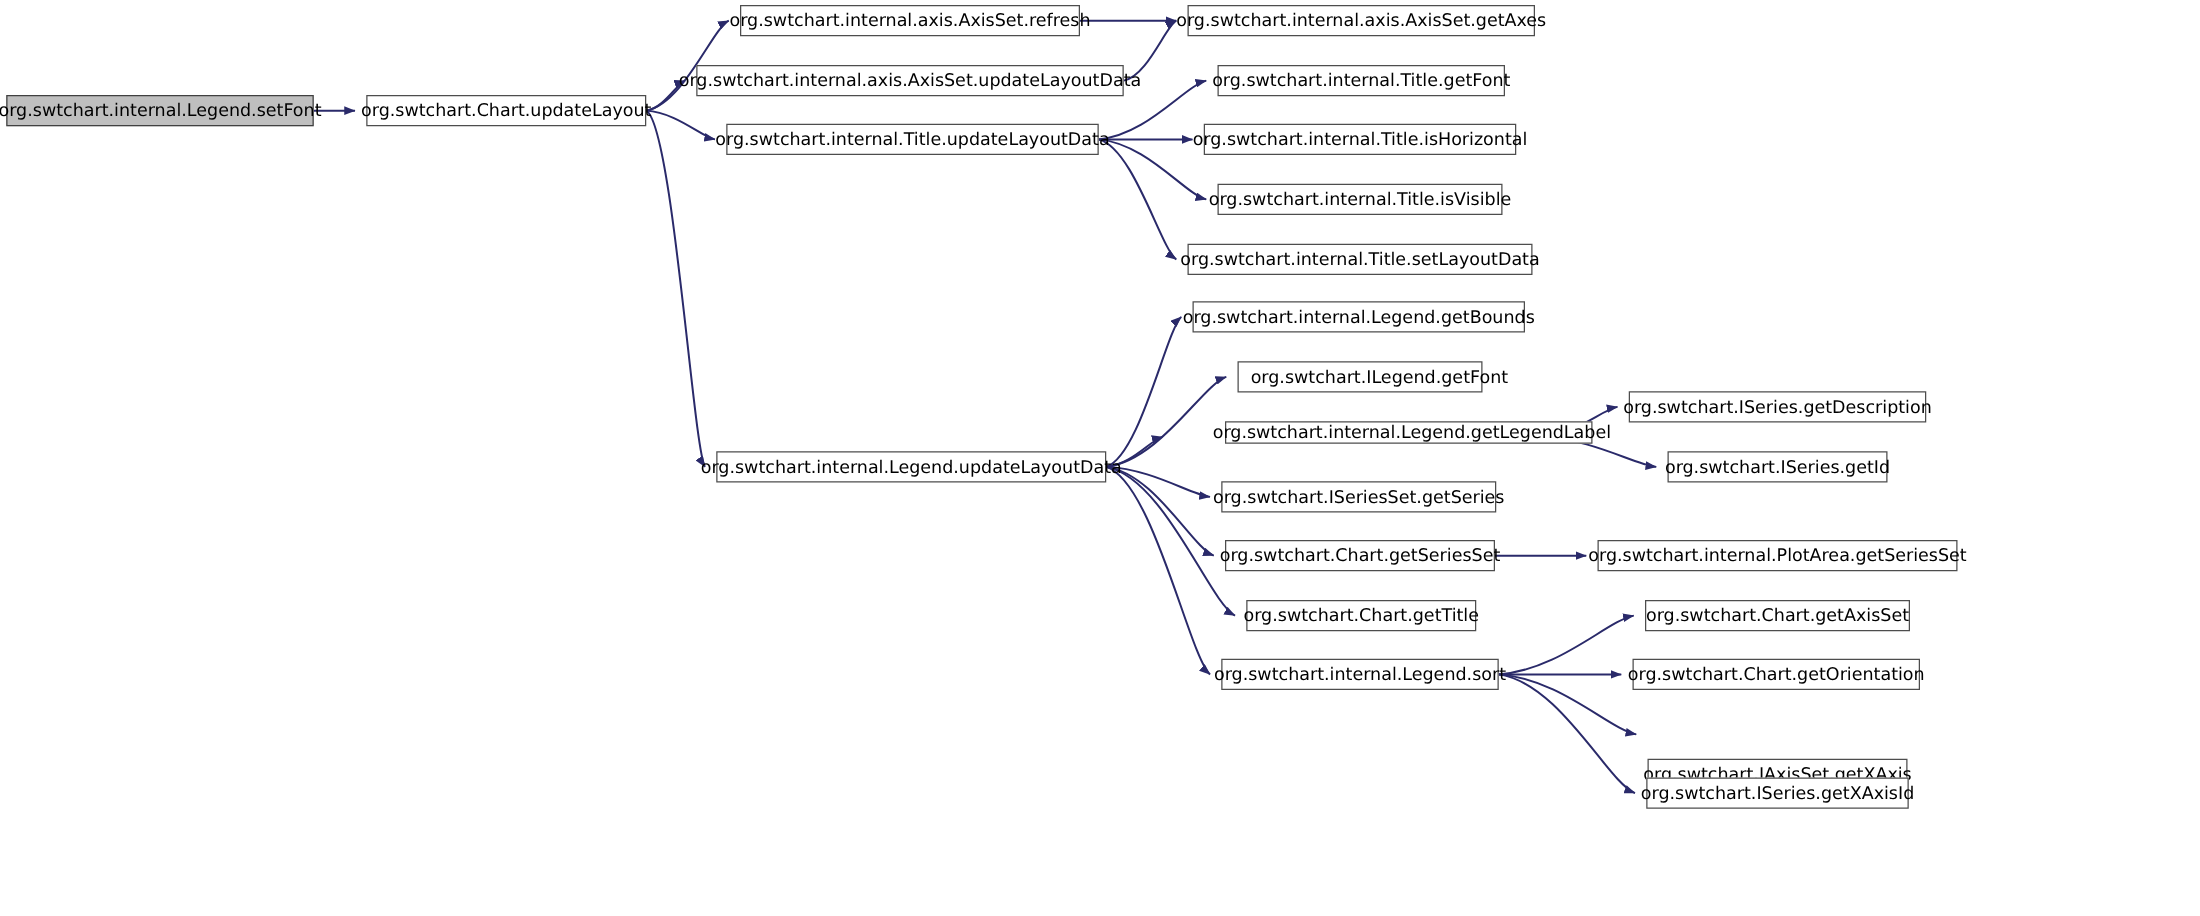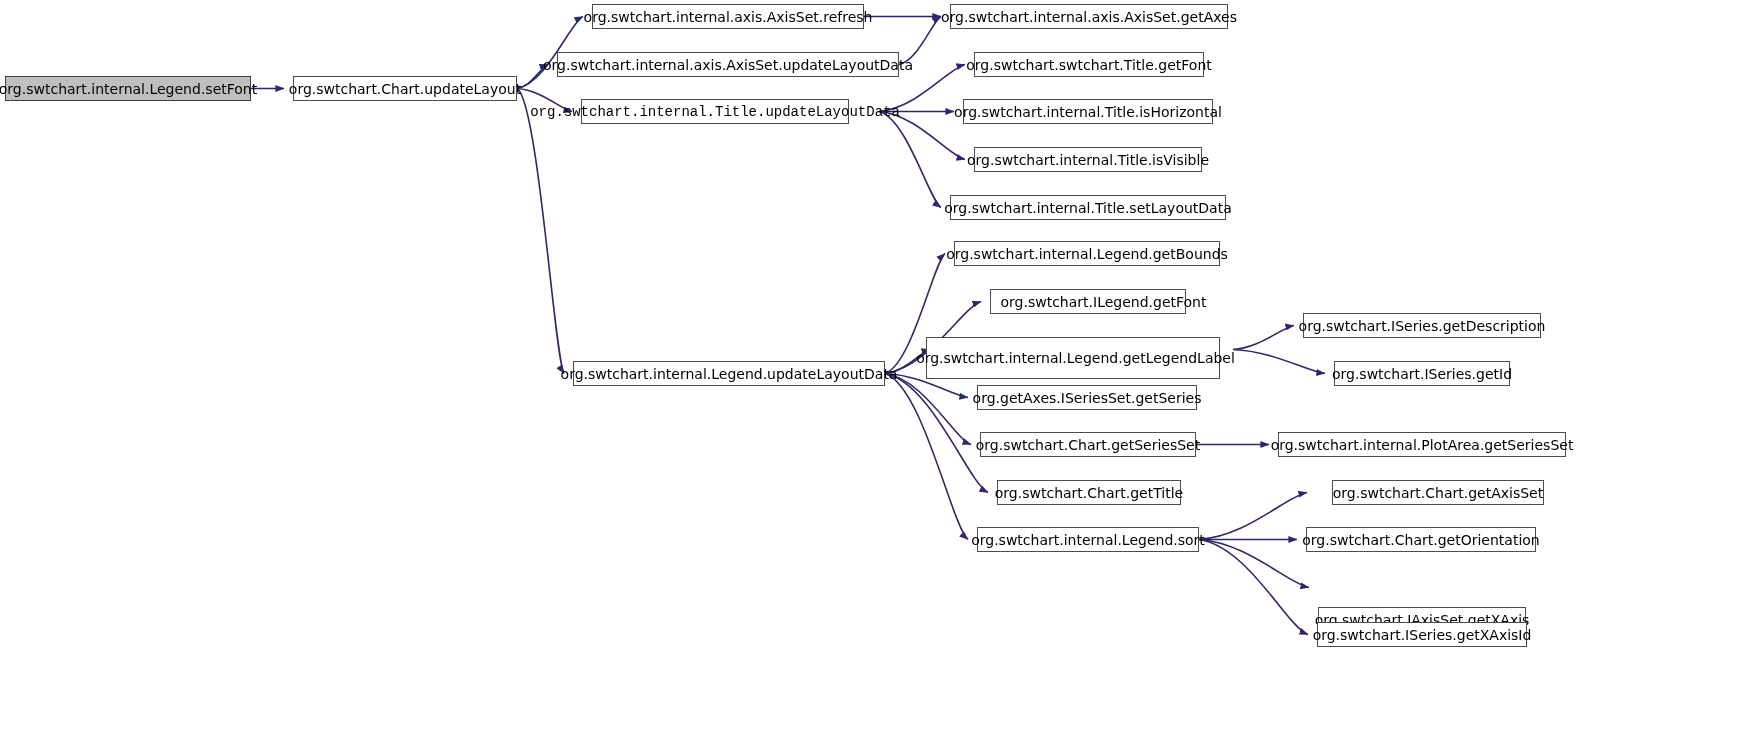--- a/index.html
+++ b/index.html
@@ -87,72 +87,72 @@
       </div>
       <div class="node" style="left: 293px; top: 76px; width: 224px; height: 25px;">
         <span>org.swtchart.Chart.updateLayout</span>
       </div>
       <div class="node" style="left: 592px; top: 4px; width: 272px; height: 25px;">
         <span>org.swtchart.internal.axis.AxisSet.refresh</span>
       </div>
       <div class="node" style="left: 557px; top: 52px; width: 342px; height: 25px;">
         <span>org.swtchart.internal.axis.AxisSet.updateLayoutData</span>
       </div>
-      <div class="node" style="left: 581px; top: 99px; width: 268px; height: 25px; font-family: Liberation Mono, monospace;">
+      <div class="node" style="left: 581px; top: 99px; width: 298px; height: 25px;">
         <span>org.swtchart.internal.Title.updateLayoutData</span>
       </div>
       <div class="node" style="left: 950px; top: 4px; width: 278px; height: 25px; align-items: center;">
         <span>org.swtchart.internal.axis.AxisSet.getAxes</span>
       </div>
       <div class="node" style="left: 974px; top: 52px; width: 230px; height: 25px;">
-        <span>org.swtchart.swtchart.Title.getFont</span>
+        <span>org.swtchart.internal.Title.getFont</span>
       </div>
       <div class="node" style="left: 963px; top: 99px; width: 250px; height: 25px;">
         <span>org.swtchart.internal.Title.isHorizontal</span>
       </div>
       <div class="node" style="left: 974px; top: 147px; width: 228px; height: 25px;">
         <span>org.swtchart.internal.Title.isVisible</span>
       </div>
       <div class="node" style="left: 950px; top: 195px; width: 276px; height: 25px;">
         <span>org.swtchart.internal.Title.setLayoutData</span>
       </div>
       <div class="node" style="left: 573px; top: 361px; width: 312px; height: 25px;">
         <span>org.swtchart.internal.Legend.updateLayoutData</span>
       </div>
       <div class="node" style="left: 954px; top: 241px; width: 266px; height: 25px;">
         <span>org.swtchart.internal.Legend.getBounds</span>
       </div>
       <div class="node" style="left: 990px; top: 289px; width: 196px; height: 25px; padding-left: 38px;">
         <span>org.swtchart.ILegend.getFont</span>
       </div>
-      <div class="node" style="left: 926px; top: 337px; width: 294px; height: 42px; padding-left: 12px;">
+      <div class="node" style="left: 980px; top: 337px; width: 294px; height: 18px; padding-left: 12px;">
         <span>org.swtchart.internal.Legend.getLegendLabel</span>
       </div>
       <div class="node" style="left: 977px; top: 385px; width: 220px; height: 25px;">
-        <span>org.getAxes.ISeriesSet.getSeries</span>
+        <span>org.swtchart.ISeriesSet.getSeries</span>
       </div>
       <div class="node" style="left: 980px; top: 432px; width: 216px; height: 25px;">
         <span>org.swtchart.Chart.getSeriesSet</span>
       </div>
       <div class="node" style="left: 997px; top: 480px; width: 184px; height: 25px;">
         <span>org.swtchart.Chart.getTitle</span>
       </div>
       <div class="node" style="left: 977px; top: 527px; width: 222px; height: 25px;">
         <span>org.swtchart.internal.Legend.sort</span>
       </div>
       <div class="node" style="left: 1303px; top: 313px; width: 238px; height: 25px;">
         <span>org.swtchart.ISeries.getDescription</span>
       </div>
       <div class="node" style="left: 1334px; top: 361px; width: 176px; height: 25px;">
         <span>org.swtchart.ISeries.getId</span>
       </div>
       <div class="node" style="left: 1278px; top: 432px; width: 288px; height: 25px;">
         <span>org.swtchart.internal.PlotArea.getSeriesSet</span>
       </div>
-      <div class="node" style="left: 1316px; top: 480px; width: 212px; height: 25px; margin-left: 16px;">
+      <div class="node" style="left: 1316px; top: 480px; width: 212px; height: 25px;">
         <span>org.swtchart.Chart.getAxisSet</span>
       </div>
       <div class="node" style="left: 1306px; top: 527px; width: 230px; height: 25px;">
         <span>org.swtchart.Chart.getOrientation</span>
       </div>
       <div class="node" style="left: 1318px; top: 575px; width: 208px; height: 25px; margin-top: 32px;">
         <span>org.swtchart.IAxisSet.getXAxis</span>
       </div>
       <div class="node" style="left: 1317px; top: 622px; width: 210px; height: 25px;">
         <span>org.swtchart.ISeries.getXAxisId</span>

